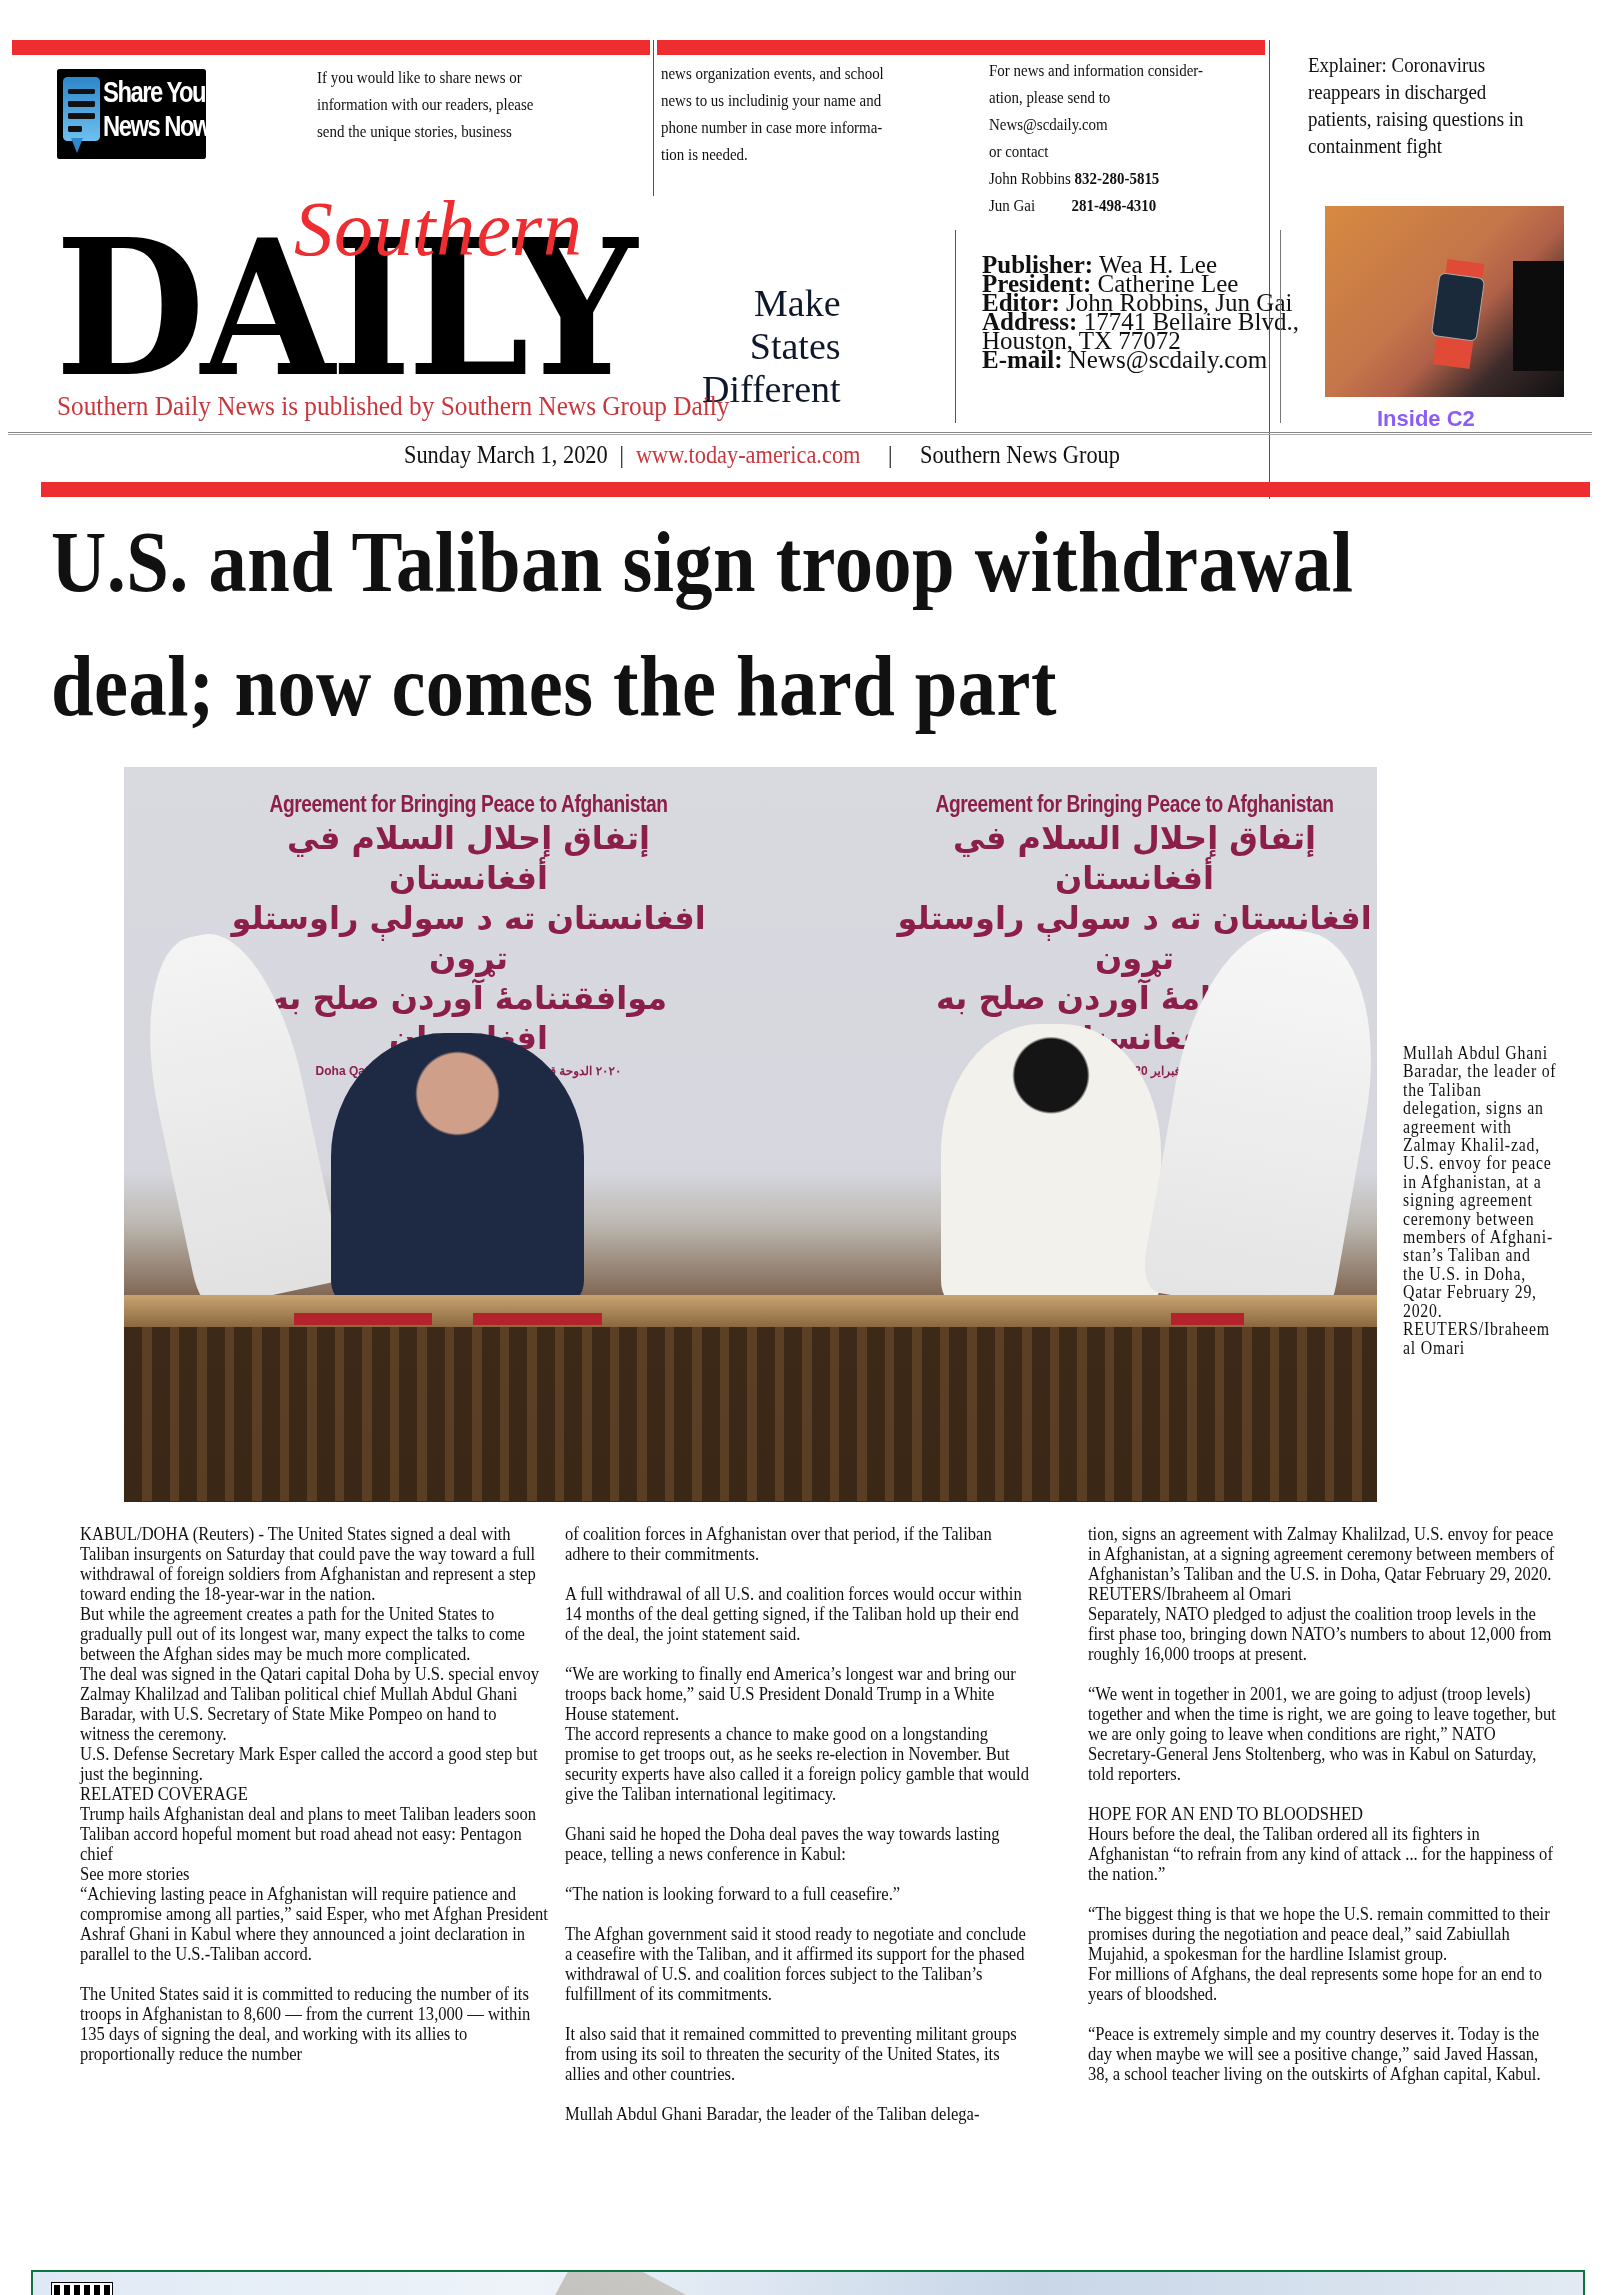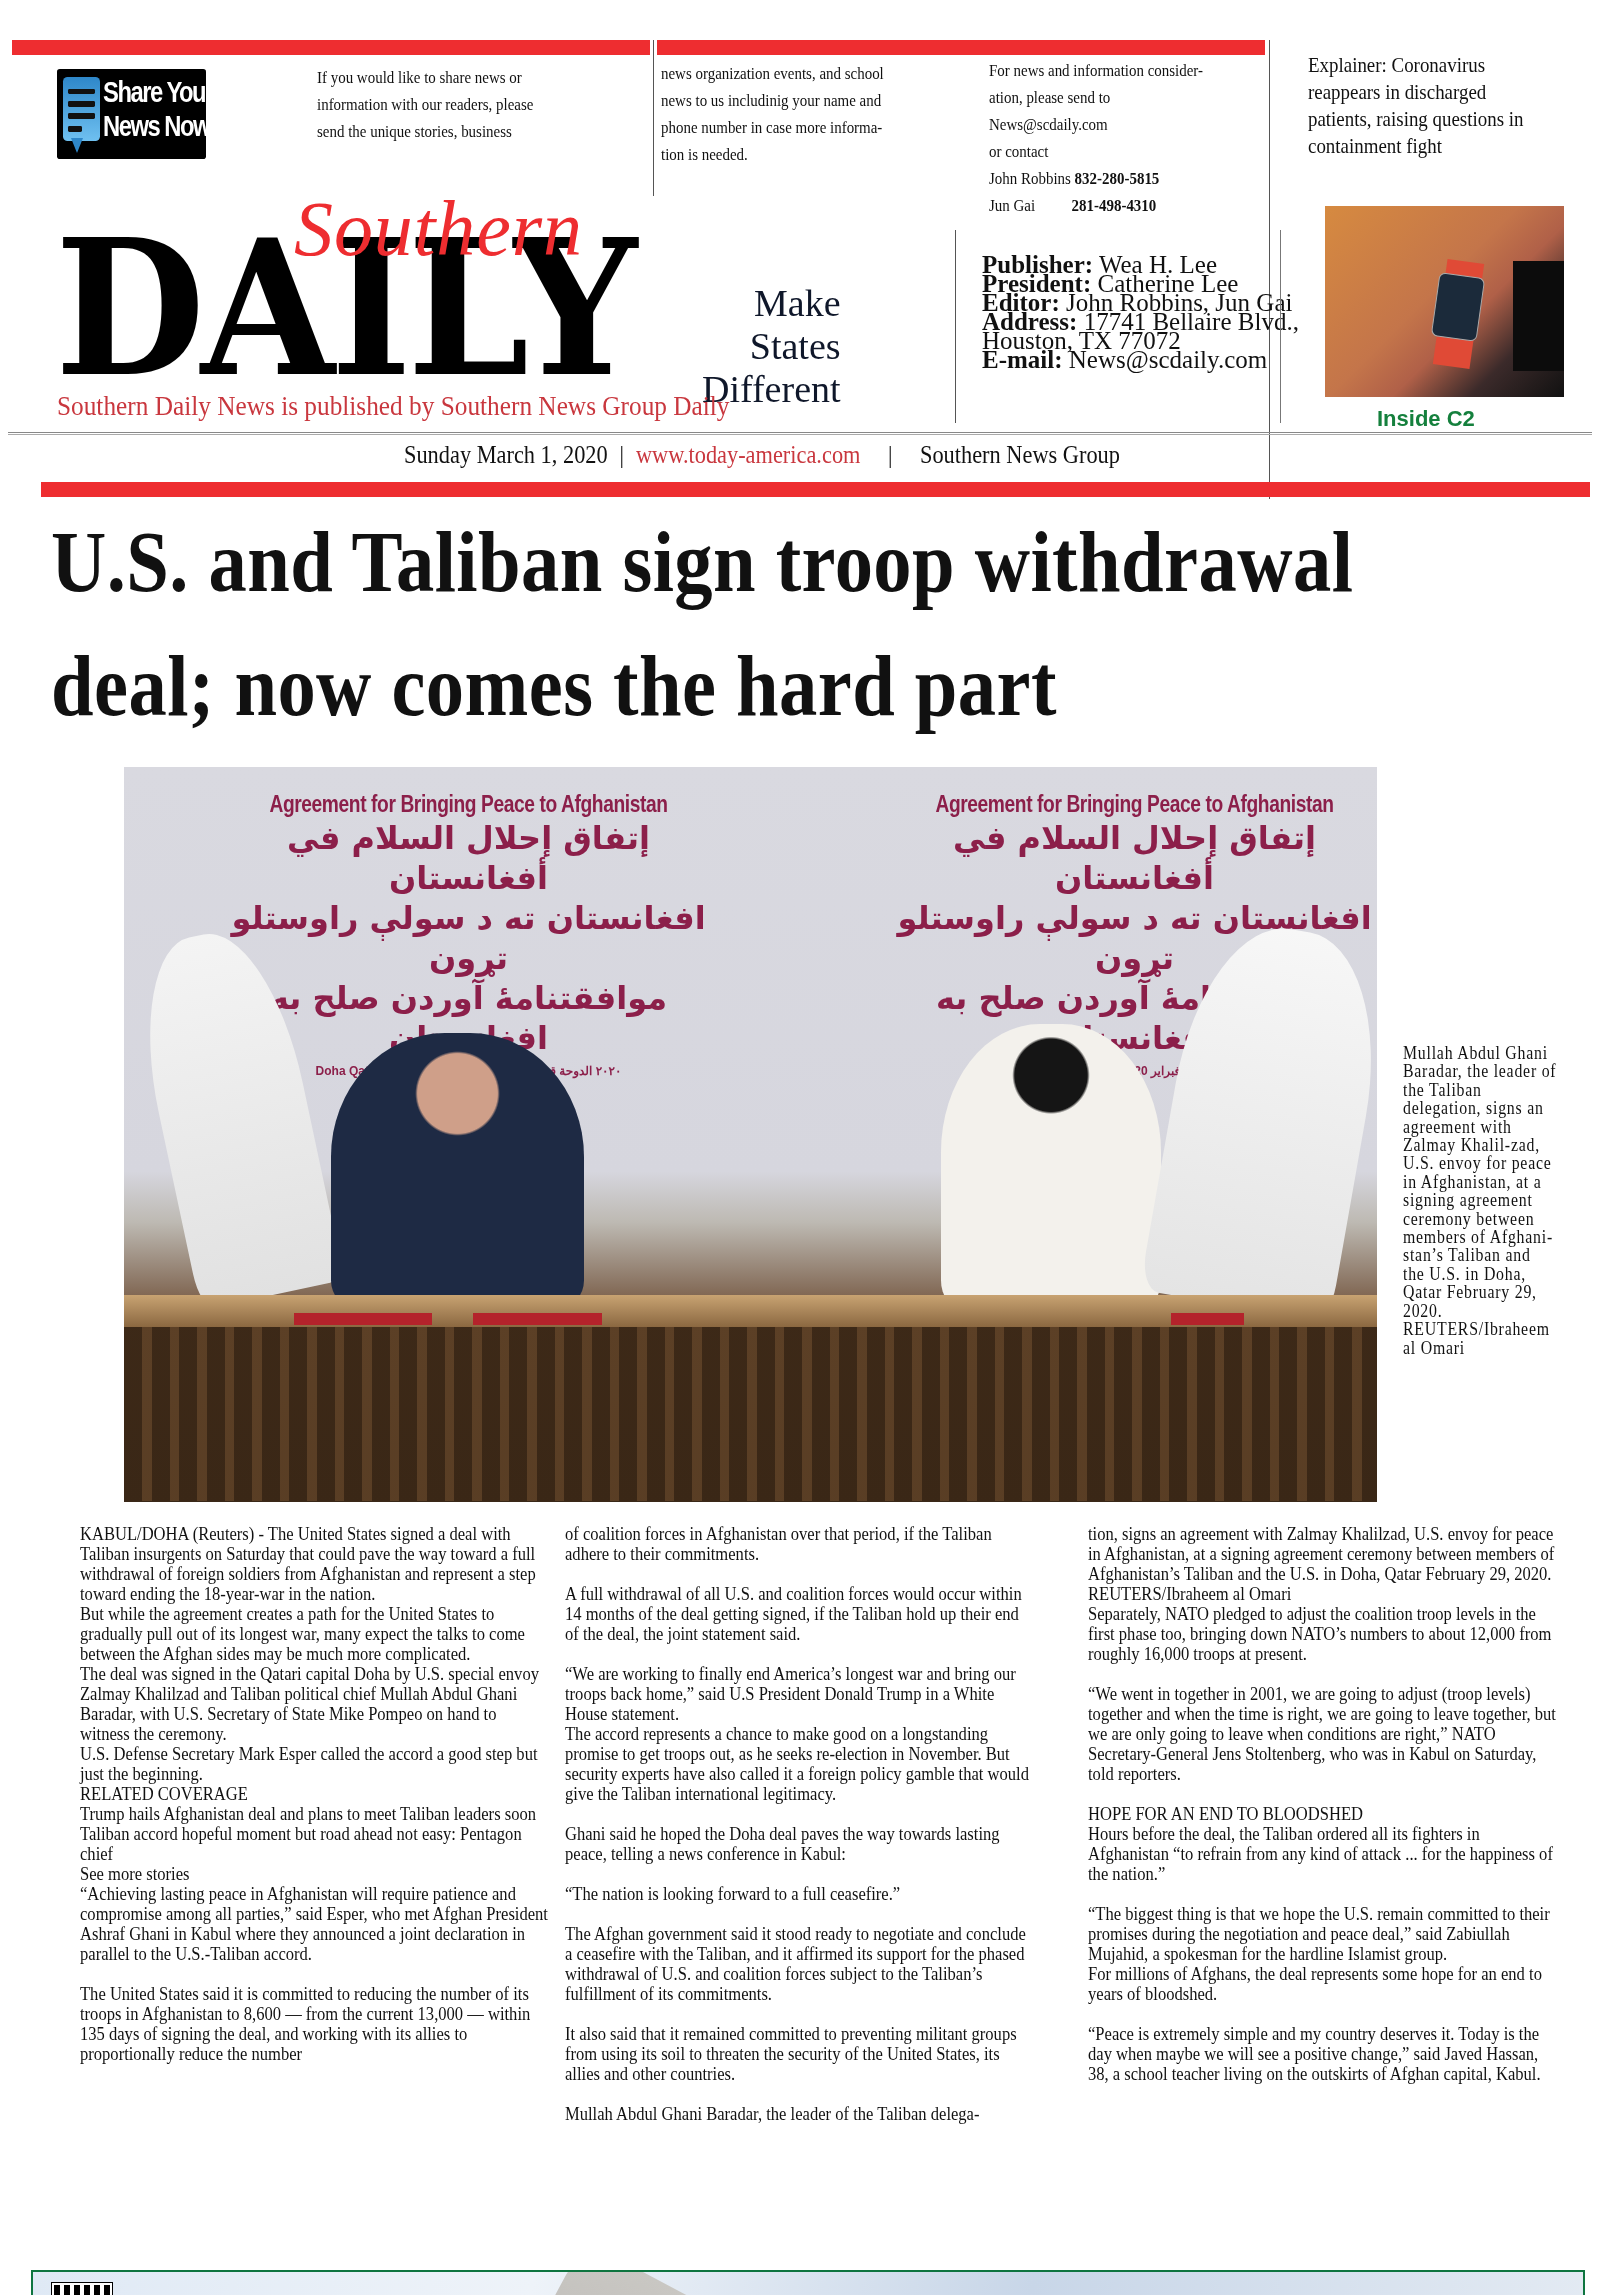--- a/index.html
+++ b/index.html
@@ -30,21 +30,21 @@
   .dateline .sep { margin: 0 13.8px; }
 
   .staff { left: 982px; top: 255px; font-size: 25px; line-height: 19px; }
   .staff b { font-weight: bold; }
 
   .explainer { left: 1308px; top: 51px; font-size: 22px; line-height: 27px; width: 285px; }
   .watch-photo { left: 1325px; top: 206px; width: 239px; height: 191px; background: linear-gradient(135deg,#d68a40 0%,#c4754a 45%,#b06048 60%,#3b2a2a 78%,#111 100%); overflow: hidden; }
   .watch-photo .band { position: absolute; left: 115px; top: 55px; width: 37px; height: 106px; background: #e04a36; transform: rotate(8deg); }
   .watch-photo .face { position: absolute; left: 110px; top: 69px; width: 46px; height: 64px; background: #1b2a3a; border-radius: 6.4px; border: 1.8px solid #aaa; transform: rotate(8deg); }
   .watch-photo .sleeve { position: absolute; right: 0; top: 55px; width: 51px; height: 110px; background: #0c0c0c; }
-  .inside { left: 1377px; top: 406px; color: #15803d; font-family: "Liberation Sans", sans-serif; font-weight: bold; font-size: 22px; }
+  .inside { left: 1377px; top: 406px; color: #8b5cf6; font-family: "Liberation Sans", sans-serif; font-weight: bold; font-size: 22px; }
 
   
   .headline { left: 51px; top: 500px; font-family: "Liberation Serif", serif; font-weight: bold; font-size: 87px; line-height: 124px; letter-spacing: 0.5px; width: 1561px; }
 
   
   .photo { left: 124px; top: 767px; width: 1253px; height: 735px; background: linear-gradient(#d9d9e0 0%, #d6d6de 55%, #bdb9b2 62%, #6e4e36 75%, #3a2818 100%); overflow: hidden; }
   .banner { position: absolute; color: #8c1f4a; font-family: "Liberation Sans", sans-serif; font-weight: bold; text-align: center; }
   .banner .t1 { font-size: 24px; letter-spacing: -0.5px; transform: scaleX(0.8); }
   .banner .ar { font-size: 32px; line-height: 40px; direction: rtl; font-family: "DejaVu Sans", sans-serif; }
   .banner .dt { font-size: 12px; margin-top: 6.4px; }

